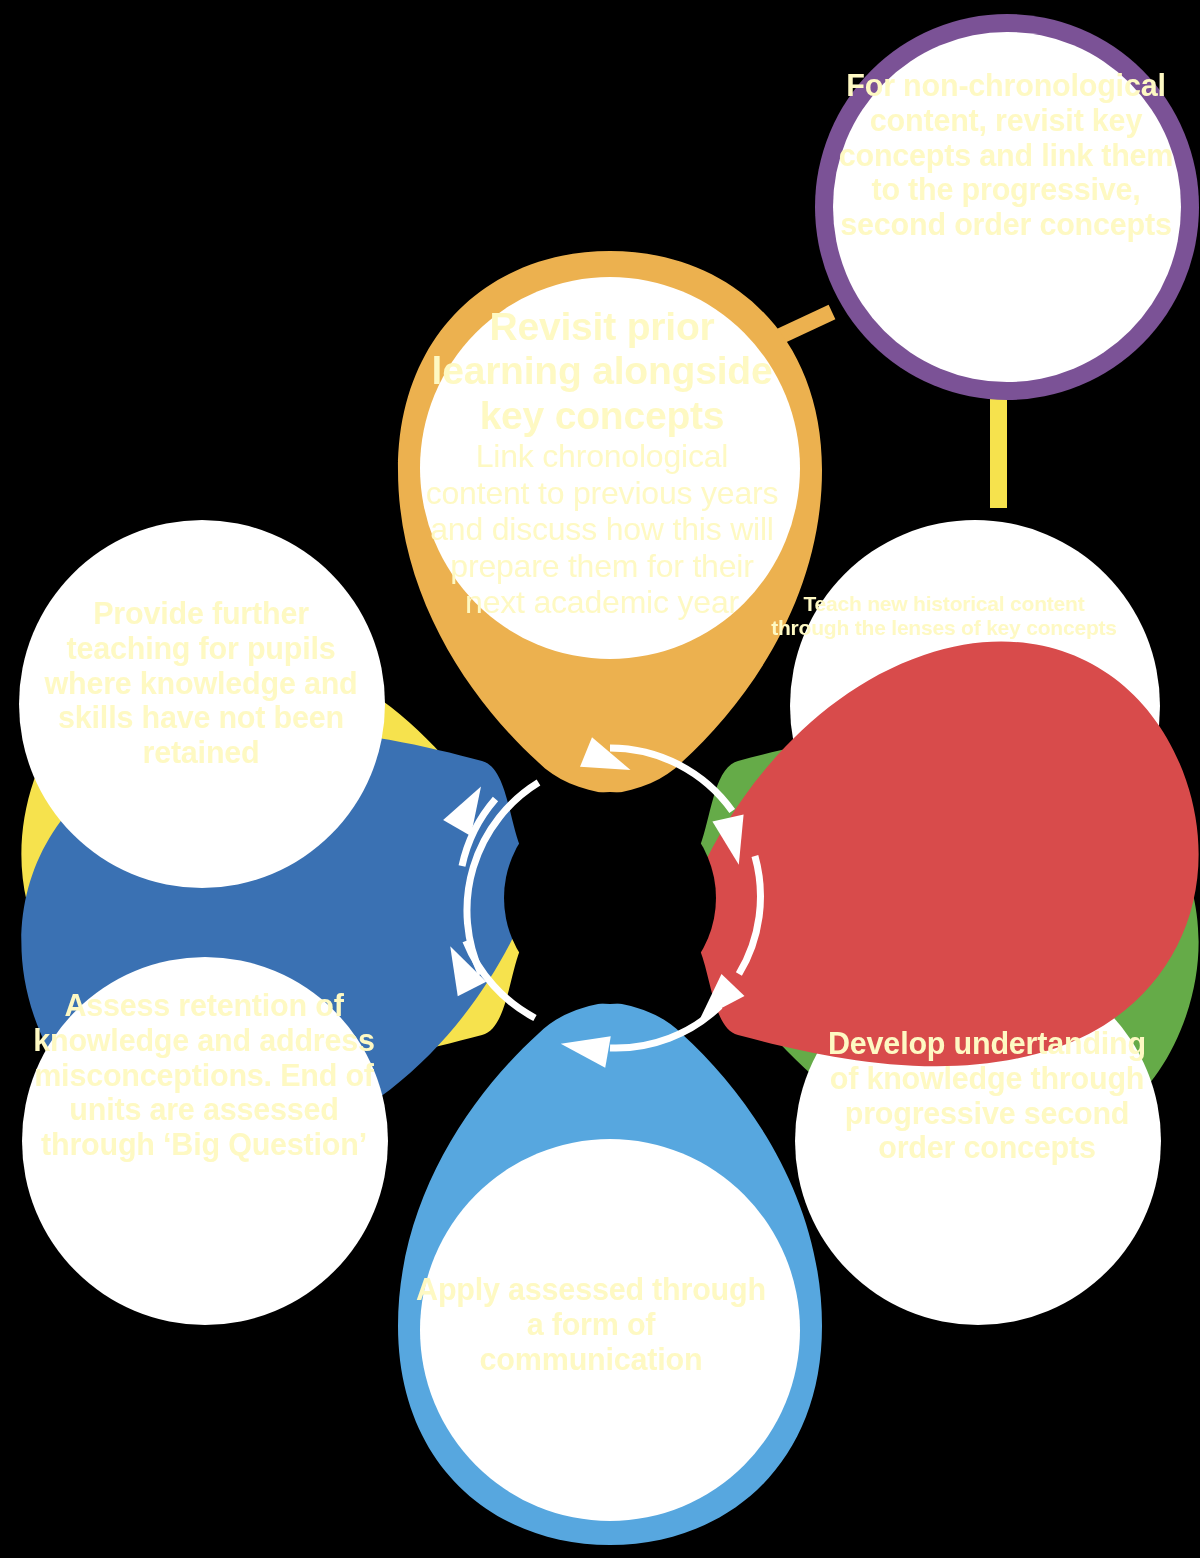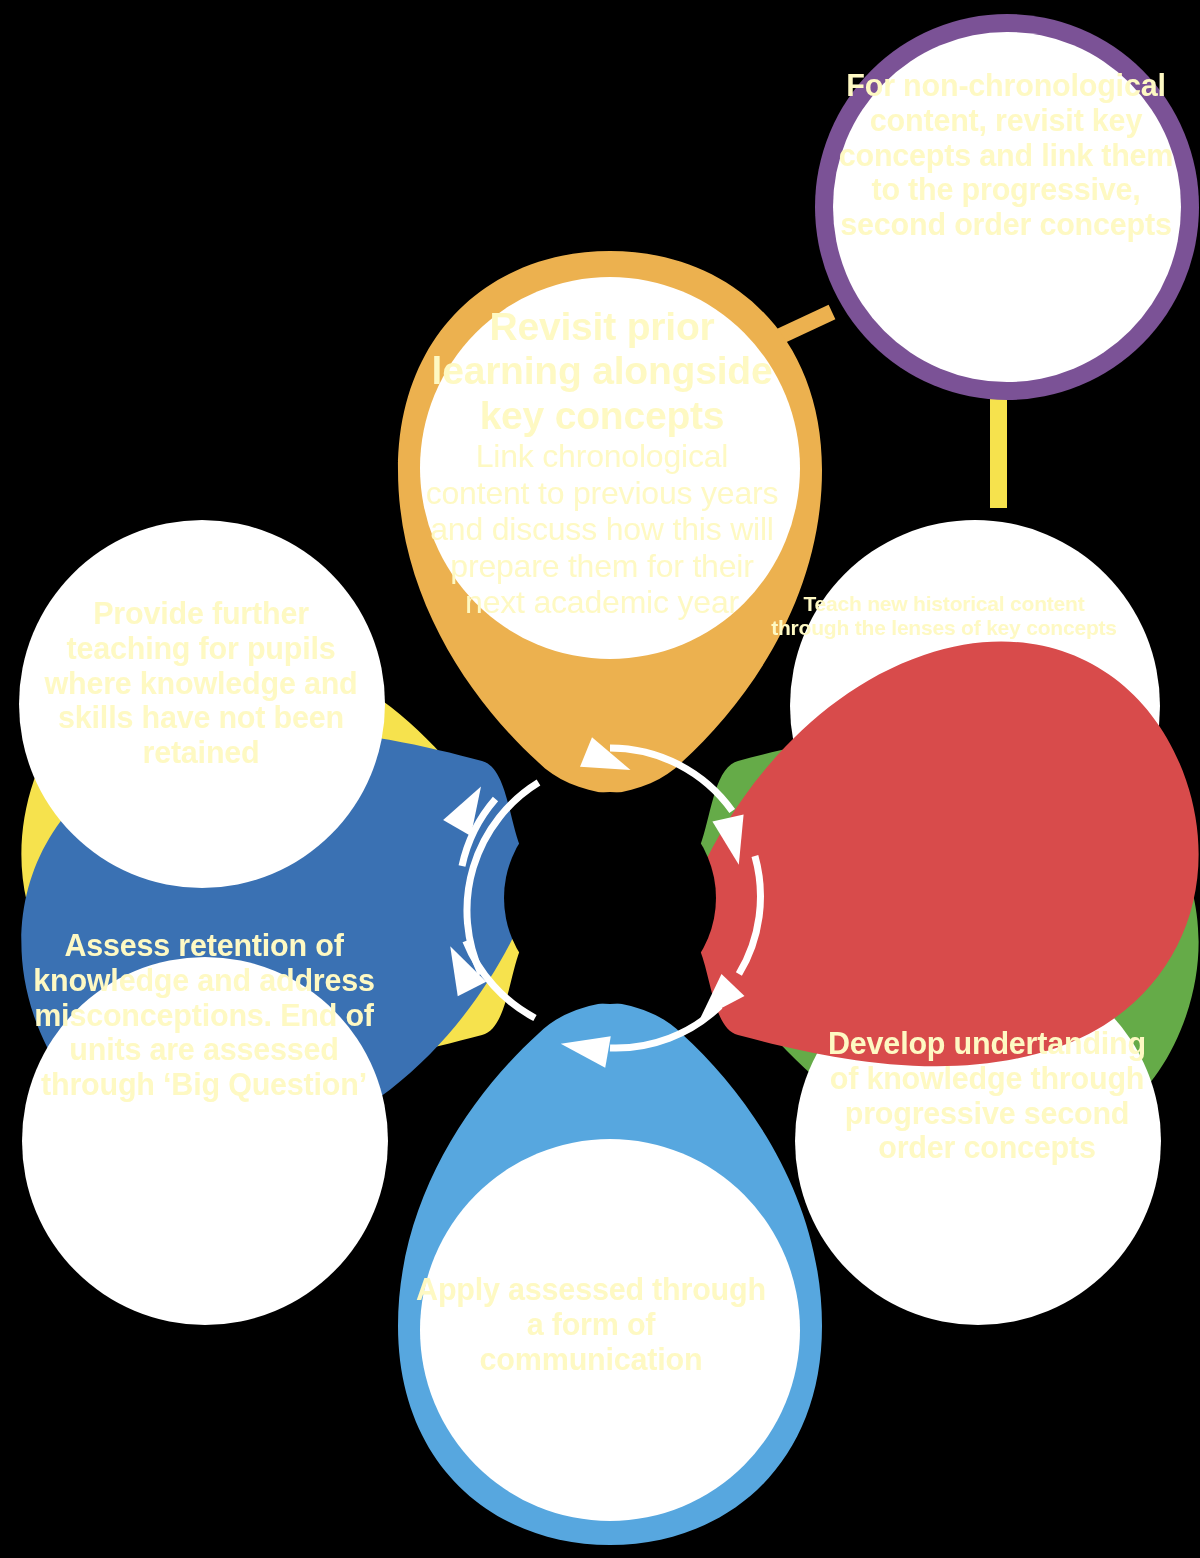--- a/index.html
+++ b/index.html
@@ -61,21 +61,21 @@
   }
 
   
   #label-purple   { left: 838px;  top: 68px;   width: 336px; font-size: 30.5px; }
   #label-orange   { left: 424px;  top: 305px;  width: 356px; }
   #label-orange .label-heading { font-size: 39px; }
   #label-orange .label-body    { font-size: 32px; }
   #label-red      { left: 30px;   top: 569px;  width: 342px; font-size: 30.5px; margin-top: 27px; }
   #label-yellow   { left: 766px;  top: 592px;  width: 356px; font-size: 21px; }
   #label-green    { left: 812px;  top: 1026px; width: 350px; font-size: 30.5px; }
-  #label-blue     { left: 20px;   top: 928px;  width: 368px; font-size: 30.5px; }
+  #label-blue     { left: 20px;   top: 988px;  width: 368px; font-size: 30.5px; }
   #label-ltblue   { left: 412px;  top: 1272px; width: 358px; font-size: 30.5px; }
 </style>
 </head>
 <body>
 
 <div id="stage">
 
   <svg id="diagram-svg" viewBox="0 0 1200 1558" xmlns="http://www.w3.org/2000/svg">
 
     <g>

